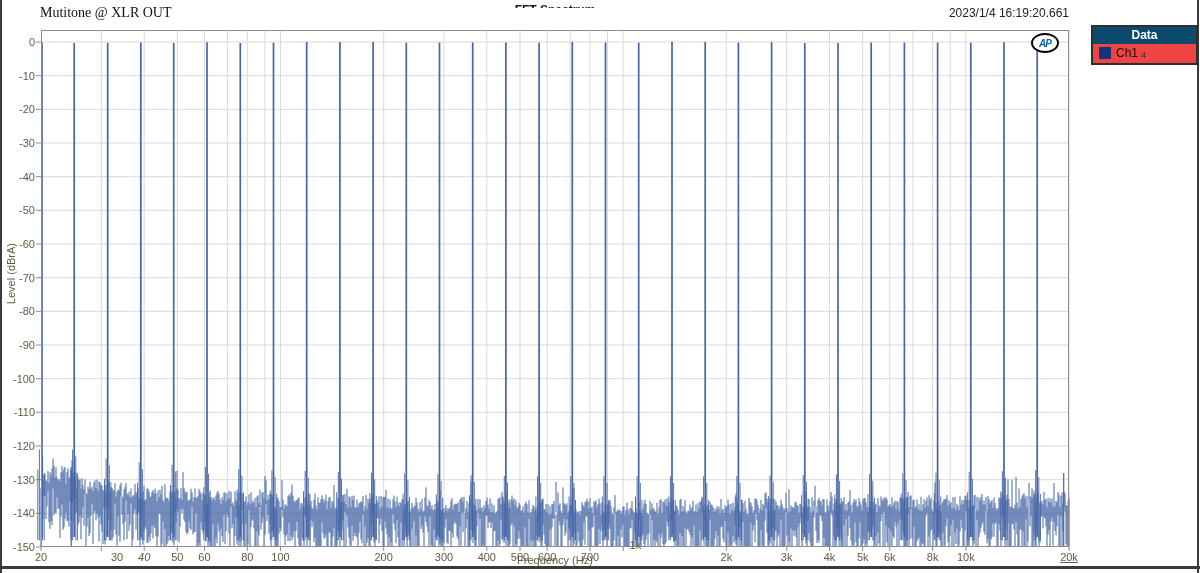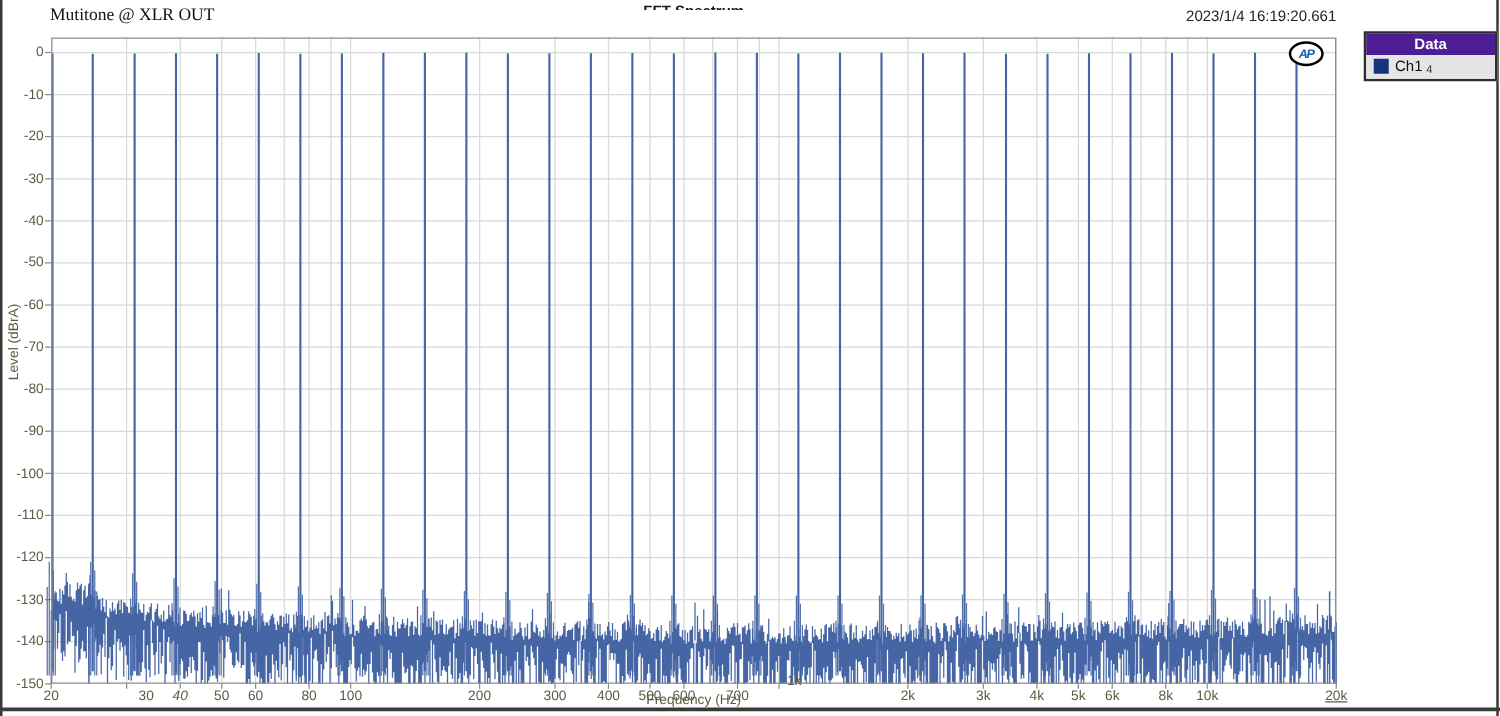--- a/index.html
+++ b/index.html
@@ -42,21 +42,21 @@
   .y-tick{width:30px;text-align:right;}
   .x-tick{width:36px;text-align:center;}
   .legend{
     position:absolute;left:1091px;top:25px;width:103px;
     border:2px solid #2e2e2e;background:#fff;
   }
   .legend-header{
     color:#fff;font-weight:bold;font-size:12px;text-align:center;
     padding:1px 0 2px 0;
   }
-  .legend-row{display:flex;align-items:center;padding:2px 4px 3px 6px;background:#e5e5e5;}
+  .legend-row{display:flex;align-items:center;padding:2px 4px 3px 6px;background:#ef4444;}
   .legend-swatch{width:12px;height:12px;margin-right:5px;flex:0 0 auto;}
   .legend-label{font-size:12px;color:#111;}
   .legend-sub{font-size:9px;color:#333;margin-left:3px;margin-top:4px;}
   .ap-logo{
     position:absolute;left:1031px;top:33px;width:24px;height:16px;
     border:2px solid #000000;border-radius:50%;
     display:flex;align-items:center;justify-content:center;background:#fff;
   }
   .ap-logo span{
     font-style:italic;font-weight:bold;font-size:10px;color:#0f5fad;letter-spacing:-1px;
@@ -245,19 +245,19 @@
     <div class="tick-label x-tick" style="left: 914.639px; top: 551px;">8k</div>
     <div class="tick-label x-tick" style="left: 947.847px; top: 551px;">10k</div>
     <div class="tick-label x-tick" style="left: 1051px; top: 551px; text-decoration: underline;">20k</div>
   </div>
 
 <div class="ap-logo">
   <span>AP</span>
 </div>
 
 <div class="legend">
-  <div class="legend-header" id="legend-header" style="background: #4c1d95;">Data</div>
+  <div class="legend-header" id="legend-header" style="background: #0c4a6e;">Data</div>
   <div class="legend-row">
     <span class="legend-swatch" id="legend-swatch" style="background: rgb(20, 53, 125);"></span>
     <span class="legend-label">Ch1</span>
     <span class="legend-sub">4</span>
   </div>
 </div>
 
 </body></html>

